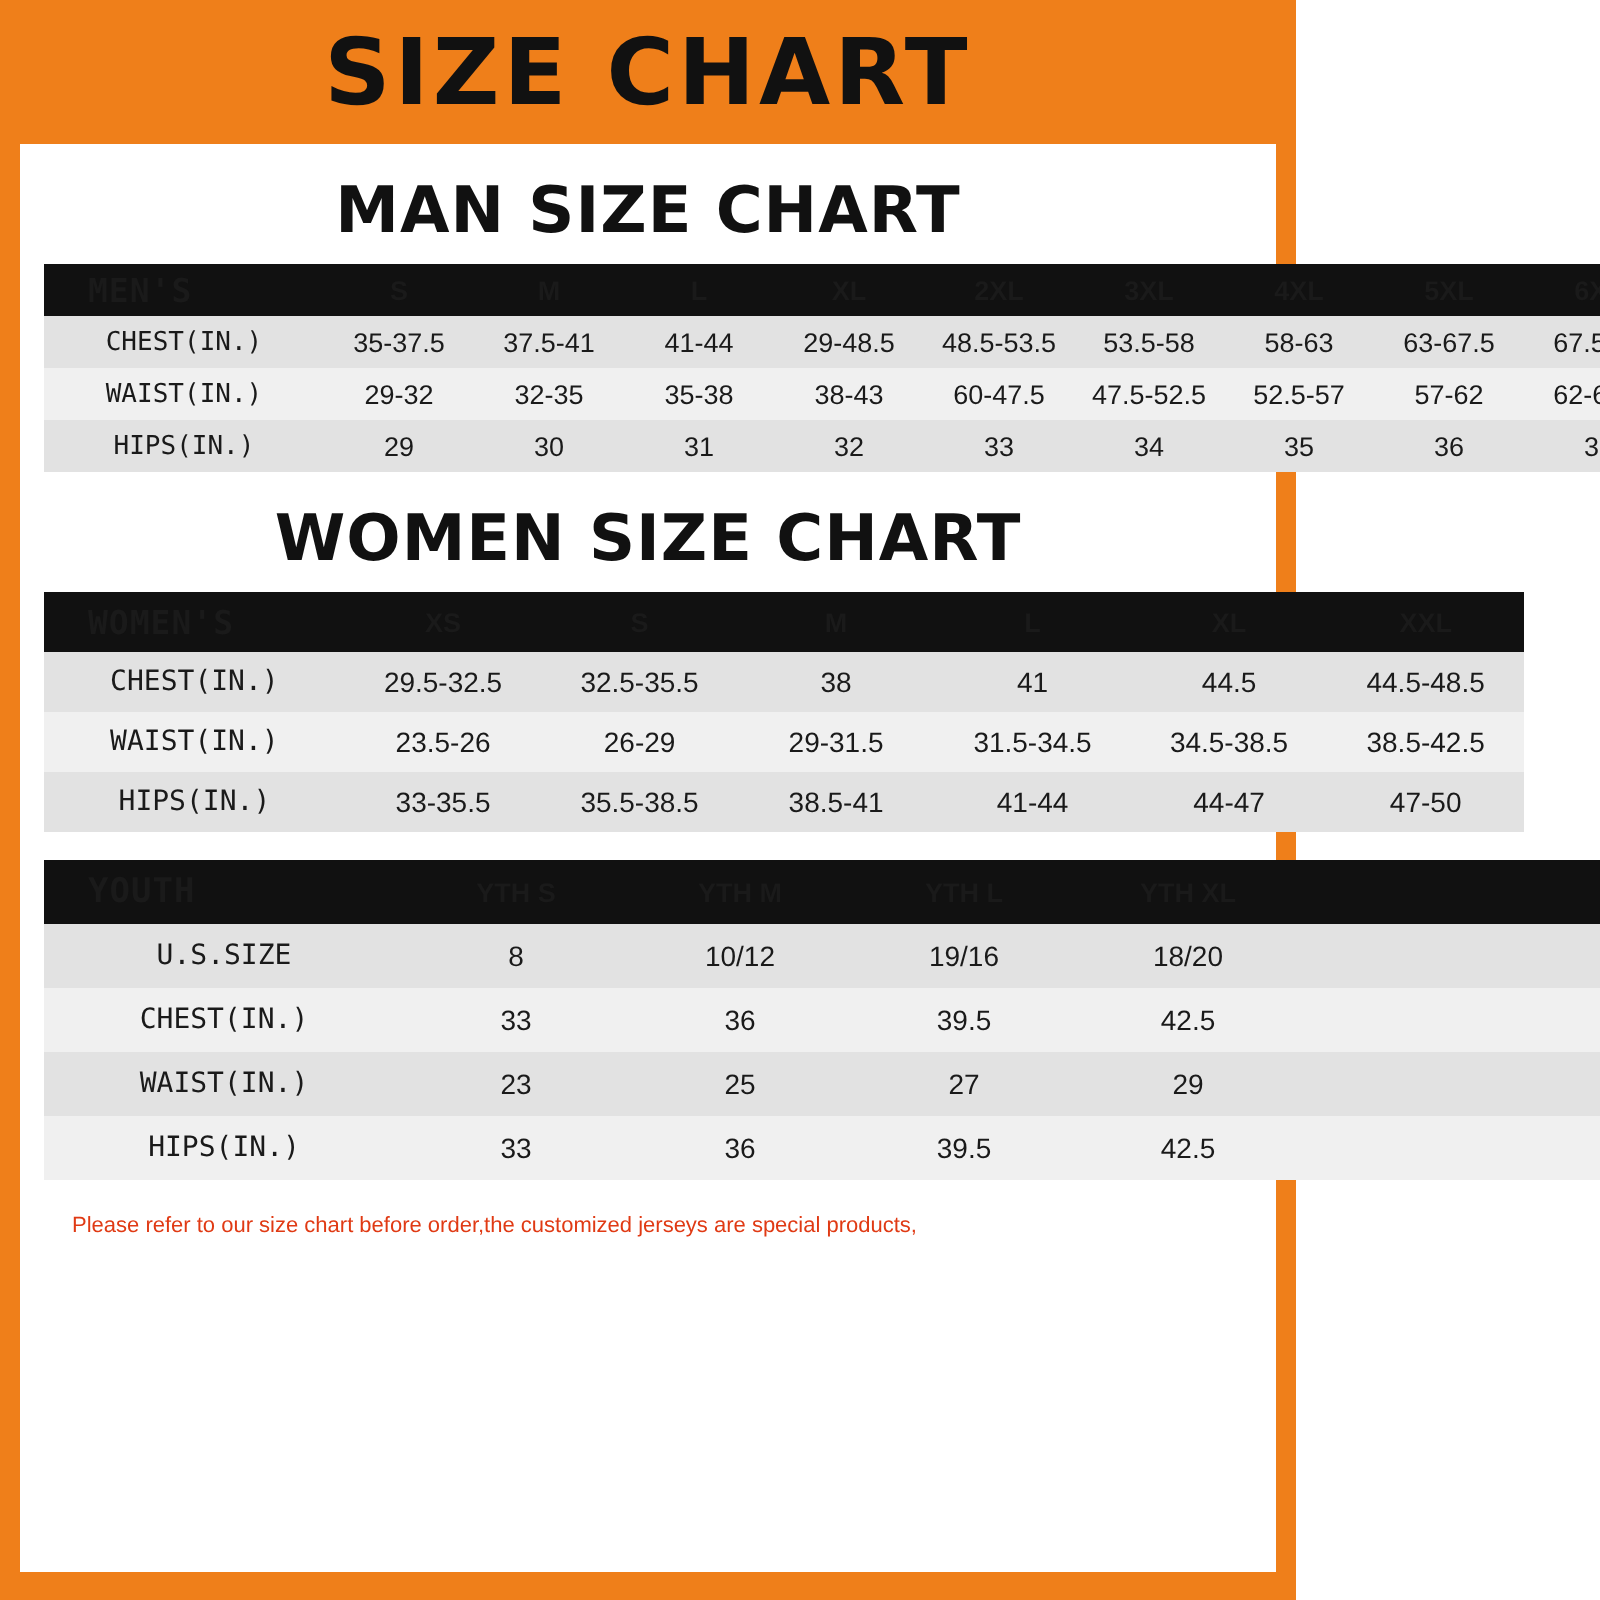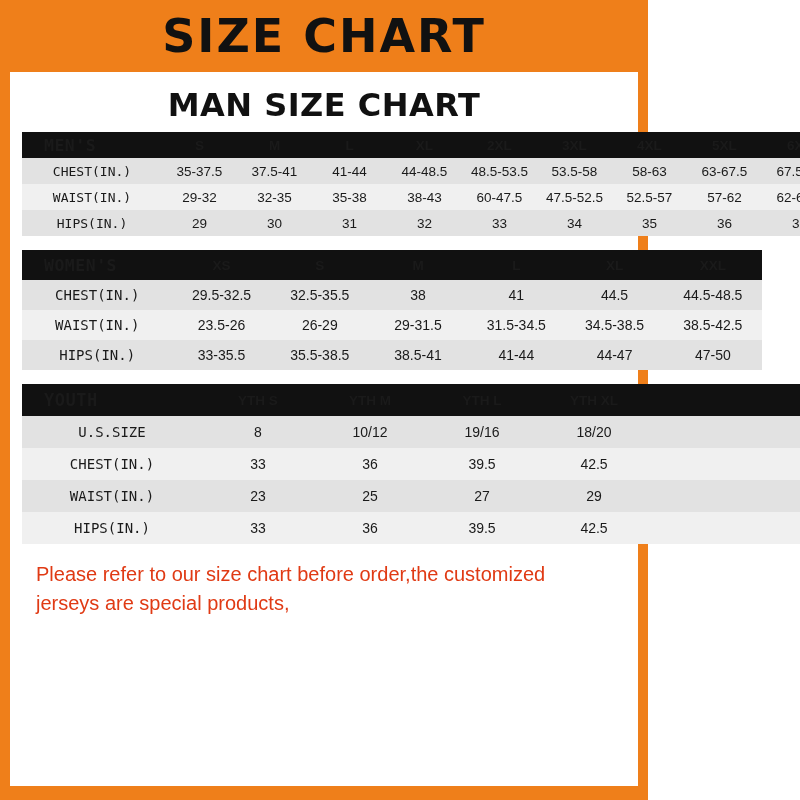--- a/index.html
+++ b/index.html
@@ -108,21 +108,21 @@
   .youth-table col.pad { width: 168px; }
   .youth-table thead th.corner { font-size: 17px; }
   .youth-table tbody td, .youth-table thead th { height: 32px; }
   .youth-table tbody td { font-size: 14px; }
   .women-table tbody td, .women-table thead th { height: 30px; }
   .women-table tbody td { font-size: 14px; }
 
   .footnote {
     margin: 16px 14px 0 14px;
     color: #e03a14;
-    font-size: 20px;
+    font-size: 11px;
     line-height: 1.45;
     font-family: "Liberation Sans", sans-serif;
     text-align: left;
   }
   .bottom-band {
     position: absolute;
     left: -10px;
     right: -10px;
     bottom: 0;
     height: 14px;
@@ -168,21 +168,21 @@
             <th>5XL</th>
             <th>6XL</th>
           </tr>
         </thead>
         <tbody>
           <tr class="odd">
             <td class="rowlabel">CHEST(IN.)</td>
             <td>35-37.5</td>
             <td>37.5-41</td>
             <td>41-44</td>
-            <td>44-48.5</td>
+            <td>29-48.5</td>
             <td>48.5-53.5</td>
             <td>53.5-58</td>
             <td>58-63</td>
             <td>63-67.5</td>
             <td>67.5-72</td>
           </tr>
           <tr class="even">
             <td class="rowlabel">WAIST(IN.)</td>
             <td>29-32</td>
             <td>32-35</td>
@@ -204,20 +204,21 @@
             <td>34</td>
             <td>35</td>
             <td>36</td>
             <td>37</td>
           </tr>
         </tbody>
       </table>
     </div>
 
     <div class="section">
+      <div class="section-title">WOMEN SIZE CHART</div>
       <table class="size-table women-table">
         <colgroup>
           <col class="c0">
             <col class="c">
             <col class="c">
             <col class="c">
             <col class="c">
             <col class="c">
             <col class="c">
         </colgroup>

